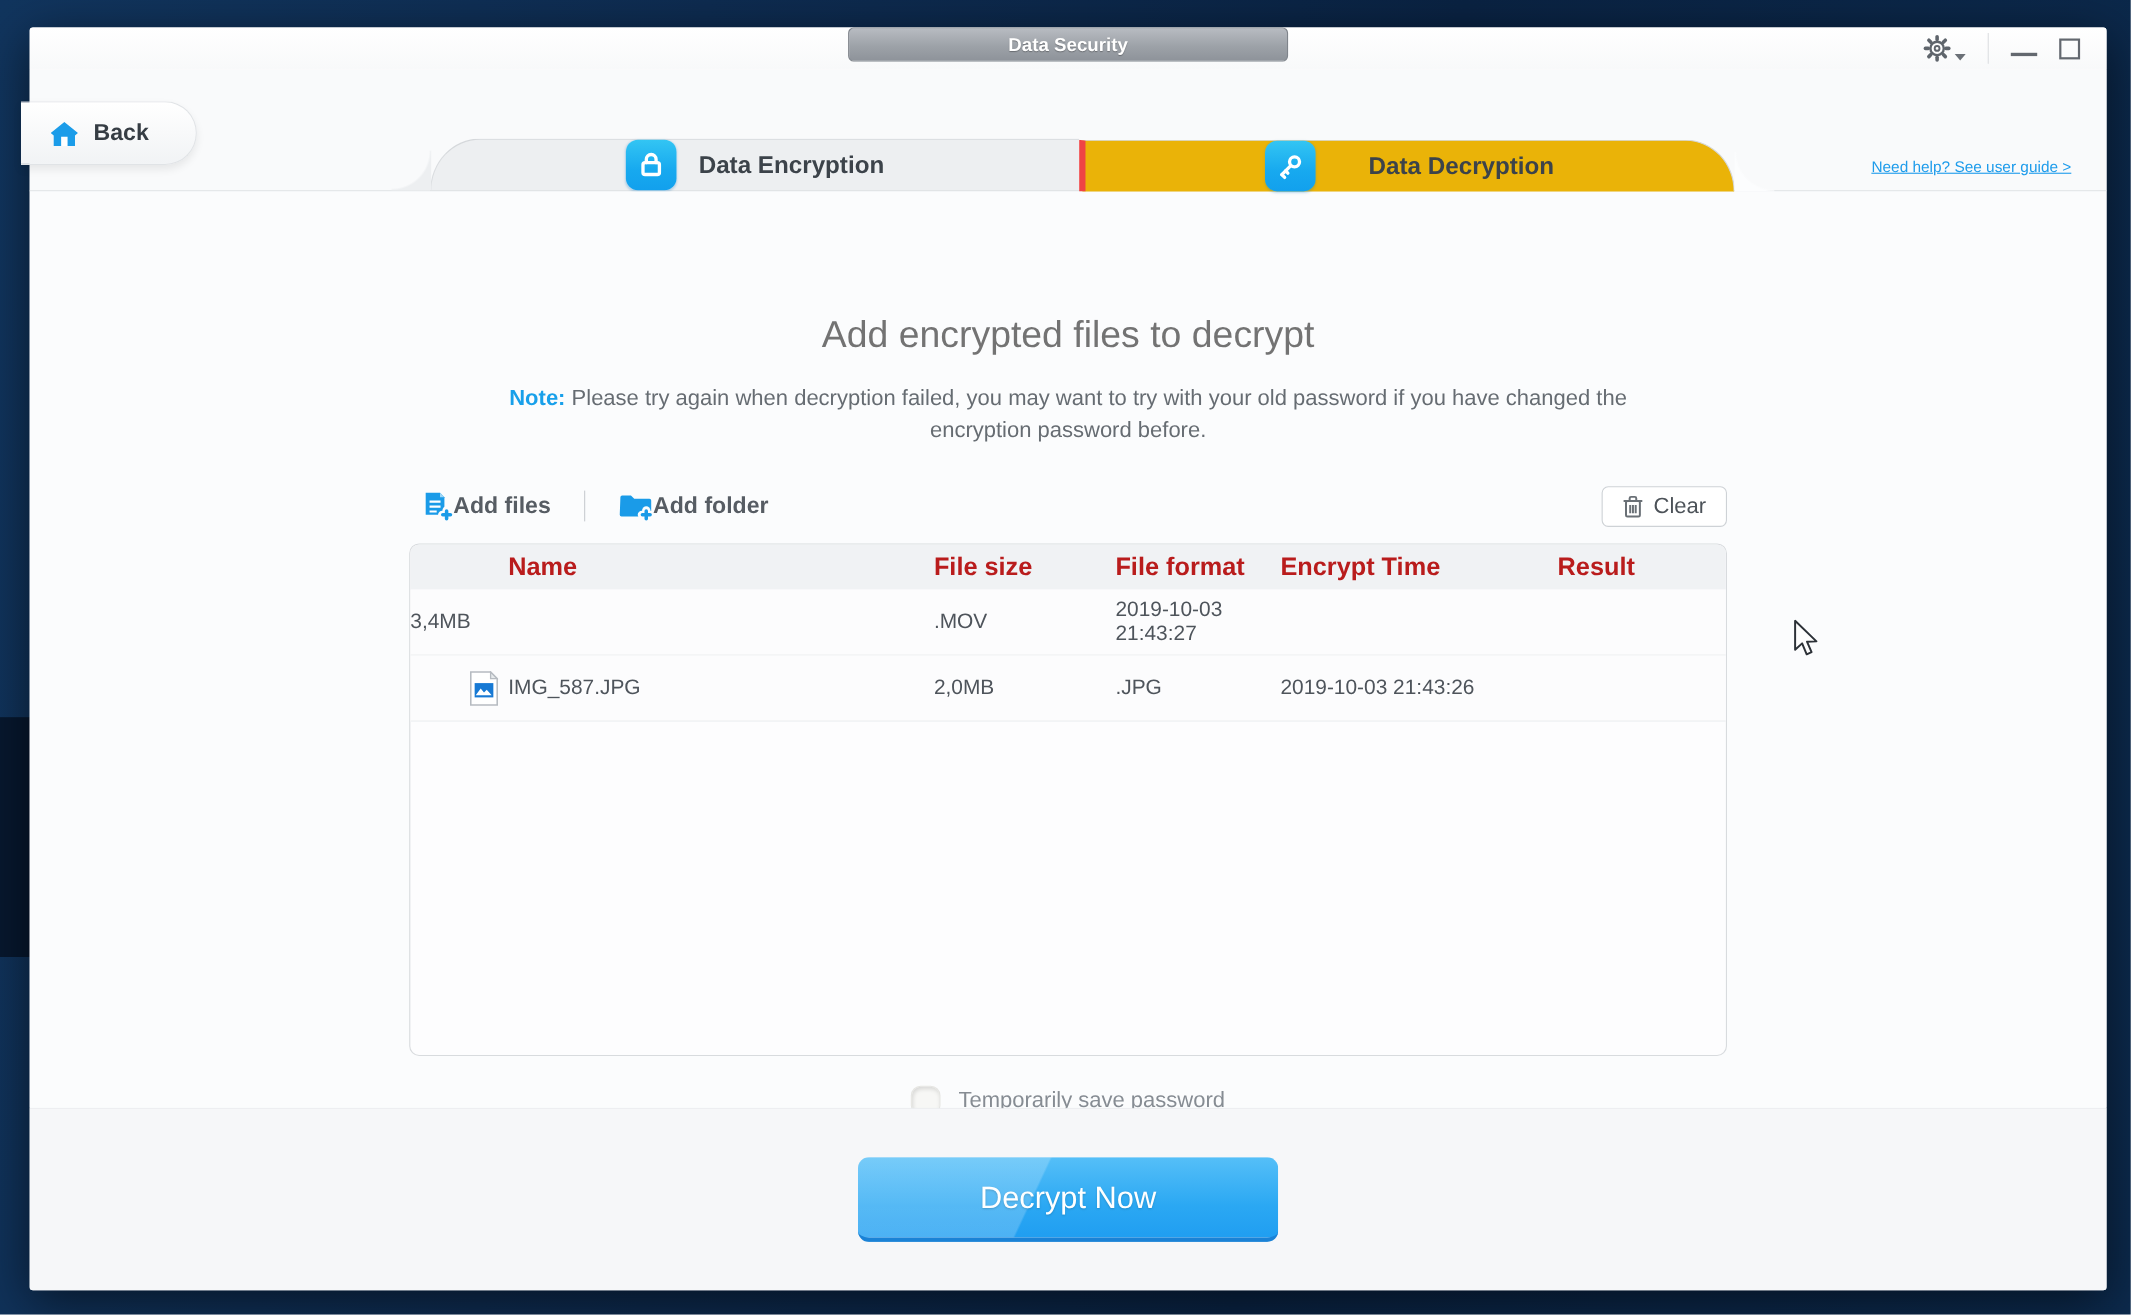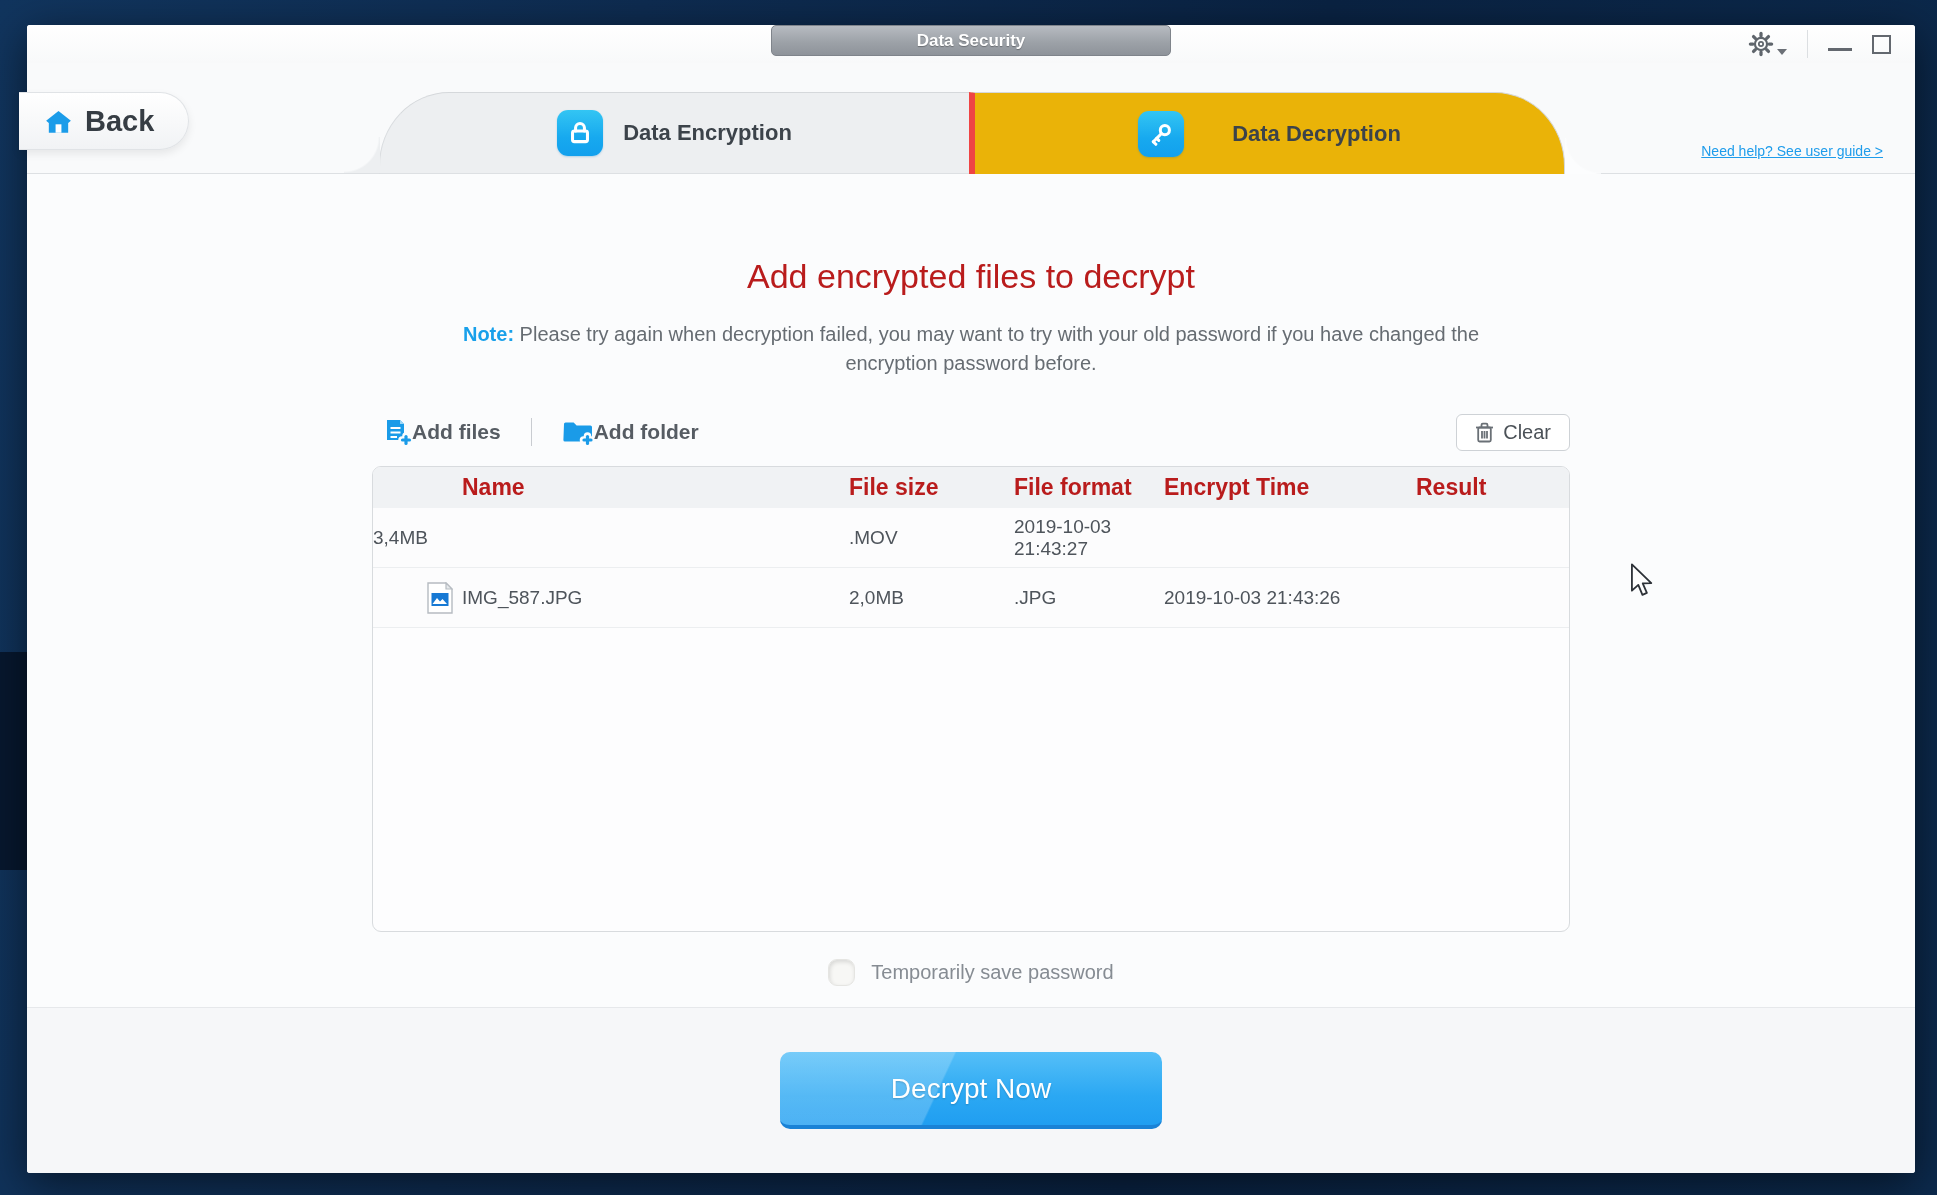--- a/index.html
+++ b/index.html
@@ -20,46 +20,46 @@
     color:#fff; font-size:17px; font-weight:bold; text-shadow:0 1px 1px rgba(0,0,0,0.3); }
   .win-controls { position:absolute; right:24px; top:4px; height:30px; display:flex; align-items:center; gap:20px; color:#5f656c; }
   .gear-wrap { display:flex; align-items:flex-end; gap:3px; cursor:default; }
   .caret-down { width:0; height:0; border-left:5px solid transparent; border-right:5px solid transparent; border-top:6px solid #6b7077; margin-bottom:2px; }
   .ctl-sep { width:1px; height:28px; background:#dcdfe2; }
   .min-glyph { width:24px; height:3px; background:#63686f; margin-top:10px; }
   .max-glyph { width:19px; height:19px; border:2px solid #63686f; background:transparent; }
 
   
   .app-header { position:absolute; top:38px; left:0; right:0; height:111px; background:#f9fafb; border-bottom:1px solid #dde0e3; }
-  .tabs { position:absolute; left:352px; bottom:-1px; width:1186px; height:82px; display:flex; }
+  .tabs { position:absolute; left:364px; bottom:-1px; width:1186px; height:82px; display:flex;align-items:flex-end; }
   .tab { flex:1; display:flex; align-items:center; justify-content:center; gap:20px;
     font-size:22px; font-weight:bold; color:#3c434a; position:relative; cursor:pointer; }
   .tab-inactive { background:#edeff1; border-top:1px solid #d5d8db; border-bottom:1px solid #dde0e3;
     border-top-left-radius:70px 74px; border-left:1px solid #d9dcdf; }
   .tab-inactive::before { content:""; position:absolute; left:-36px; bottom:0; width:36px; height:36px;
     background:radial-gradient(circle 36px at 0 0, rgba(0,0,0,0) 34px, #edeff1 36px); }
   .tab-active { background:#eab308; border-top:1px solid #d5d8db; border-left:6px solid #ef4444;
     border-right:1px solid #d5d8db; border-top-right-radius:70px 74px; z-index:2;gap:48px; }
   .tab-active::after { content:""; position:absolute; right:-37px; bottom:0; width:36px; height:36px;
     background:radial-gradient(circle 36px at 36px 0, rgba(0,0,0,0) 34px, #fcfdfe 36px); }
   .tab-icon-tile { width:46px; height:46px; border-radius:11px;
     background:linear-gradient(180deg,#33c5f3 0%,#17a9ef 60%,#12a0ed 100%);
     display:flex; align-items:center; justify-content:center; box-shadow:0 1px 2px rgba(0,120,200,0.25); }
 
   .back-btn { position:absolute; left:-8px; top:29px; height:58px; min-width:160px; padding:0 34px 0 26px;
     background:linear-gradient(180deg,#ffffff,#f1f3f5); border:1px solid #e0e3e6; border-left:none;
     border-radius:0 30px 30px 0; box-shadow:0 4px 8px rgba(0,0,0,0.08);
     display:flex; align-items:center; gap:13px; cursor:pointer; z-index:3; }
-  .back-label { font-size:29px; font-weight:bold; color:#363d44; }
+  .back-label { font-size:21px; font-weight:bold; color:#363d44; }
 
   .help-link { position:absolute; right:32px; bottom:14px; font-size:14px; color:#1e9ceb; text-decoration:underline; cursor:pointer; z-index:3; }
 
   
   .main { position:absolute; top:149px; left:0; right:0; bottom:166px; background:#fbfcfd; }
-  .page-title { margin-top:83px; text-align:center; font-size:34px; font-weight:400; color:#b91c1c; }
+  .page-title { margin-top:111px; text-align:center; font-size:34px; font-weight:400; color:#737373; }
   .note { margin:24px auto 0; width:1090px; text-align:center; font-size:20px; line-height:1.45; color:#666c72; }
   .note b { color:#18a0ea; }
 
   .toolbar { width:1198px; margin:34px auto 0; display:flex; align-items:center; padding-left:10px; height:40px; }
   .tool-btn { display:flex; align-items:center; font-size:21px; font-weight:bold; color:#565c63; cursor:pointer; }
   .tool-sep { width:1px; height:28px; background:#c9ccd1; margin:0 30px; }
   .clear-btn { margin-left:auto; display:flex; align-items:center; gap:9px; padding:0 18px; height:37px;
     background:#fff; border:1px solid #ced2d6; border-radius:6px; font-size:20px; color:#4c5258; cursor:pointer;justify-content:flex-end; }
 
   .file-table { width:1198px; margin:14px auto 0; height:466px; background:#fdfdfe;

